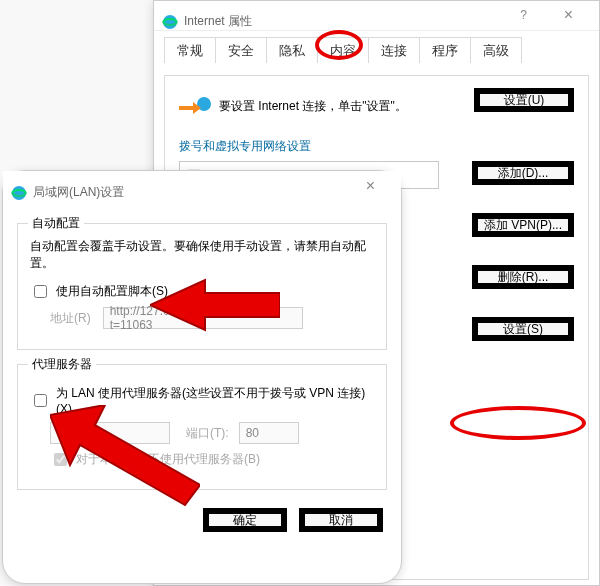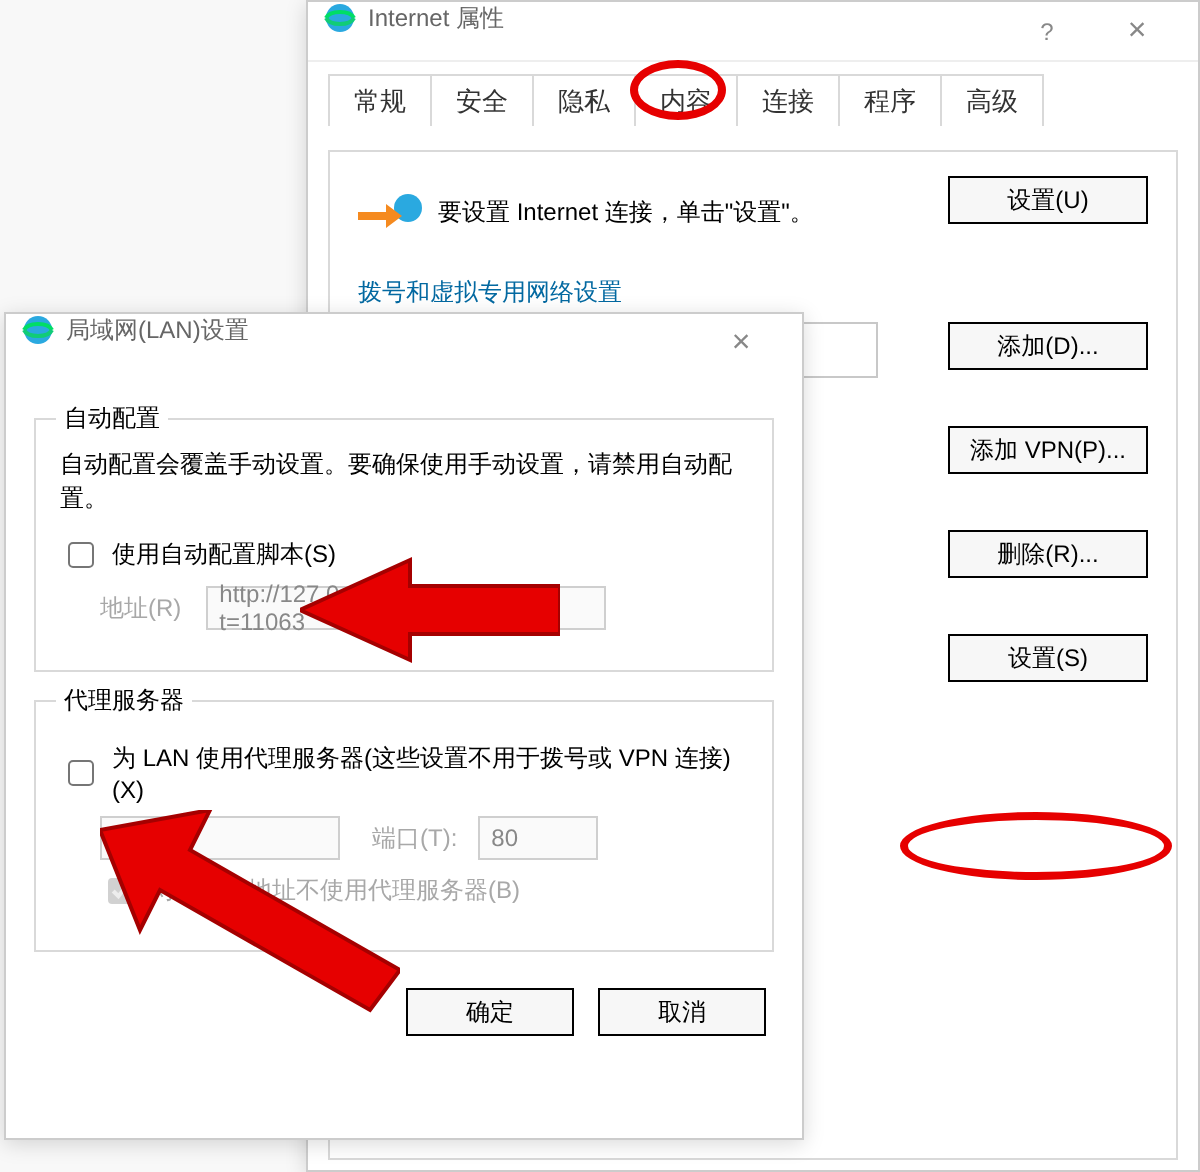--- a/index.html
+++ b/index.html
@@ -14,21 +14,21 @@
   .canvas { position: relative; width: 600px; height: 586px; overflow: hidden; background: #f8f8f8; }
   .window {
     position: absolute;
     background: #fff;
     border: 1px solid #ccc;
     box-shadow: 0 2px 10px rgba(0,0,0,0.15);
   }
   
   .win-top { left: 153px; top: 0; width: 447px; height: 586px; }
   .titlebar {
-    height: 30px; display: flex; align-items: flex-start; padding: 0 8px;
+    height: 30px; display: flex; align-items: flex-end; padding: 0 8px;
     background: #fff; border-bottom: 1px solid #eee;
     color: #666;
   }
   .titlebar .title-text { flex: 1; white-space: nowrap; overflow: hidden; text-overflow: ellipsis; }
   .titlebar .ctrl { width: 45px; height: 30px; display: flex; align-items: center; justify-content: center; color: #888; }
   .titlebar .close { color: #888; font-size: 16px; }
   .globe-icon {
     width: 16px; height: 16px; margin-right: 6px;
     display: inline-block;
   }
@@ -50,21 +50,21 @@
     padding: 12px 14px 14px 14px;
   }
   .row-info {
     display: flex; align-items: center; margin: 6px 0 10px 0;
   }
   .row-info .setup-icon {
     width: 32px; height: 24px; margin-right: 8px;
   }
   .btn {
     display: inline-flex; align-items: center; justify-content: center;
-    border: 1px solid #000000; background: #f7f7f7;
+    border: 6px solid #000000; background: #f7f7f7;
     height: 24px; padding: 0 6px; min-width: 100px;
     font-size: 12px; color: #000;
   }
   .btn-col {
     display: flex; flex-direction: column; gap: 28px;
     align-items: stretch;
   }
   .section-label { margin: 10px 0 6px 0; color: #0369a1; }
   .conn-list {
     width: 260px; height: 28px;
@@ -72,21 +72,21 @@
     display: flex; align-items: center;
     padding: 0 6px; background: #fff;
   }
   .conn-list .dial-icon { width: 16px; height: 12px; margin-right: 6px; }
   .flex-between { display: flex; justify-content: space-between; align-items: flex-start; }
   .lower-row {
     display: flex; align-items: center; gap: 10px; margin-top: 200px;
   }
 
   
-  .win-lan { left: 2px; top: 156px; width: 400px; height: 414px; z-index: 5; }
+  .win-lan { left: 2px; top: 170px; width: 400px; height: 414px; z-index: 5; border-radius: 23px; }
   .win-lan .titlebar { background: #fff; border-bottom: none; }
   .win-lan .content { padding: 8px 14px 10px 14px; }
   .group {
     position: relative;
     border: 1px solid #d9d9d9;
     margin: 14px 0 6px 0;
     padding: 14px 12px 14px 12px;
   }
   .group-title {
     position: absolute; top: -9px; left: 10px;

